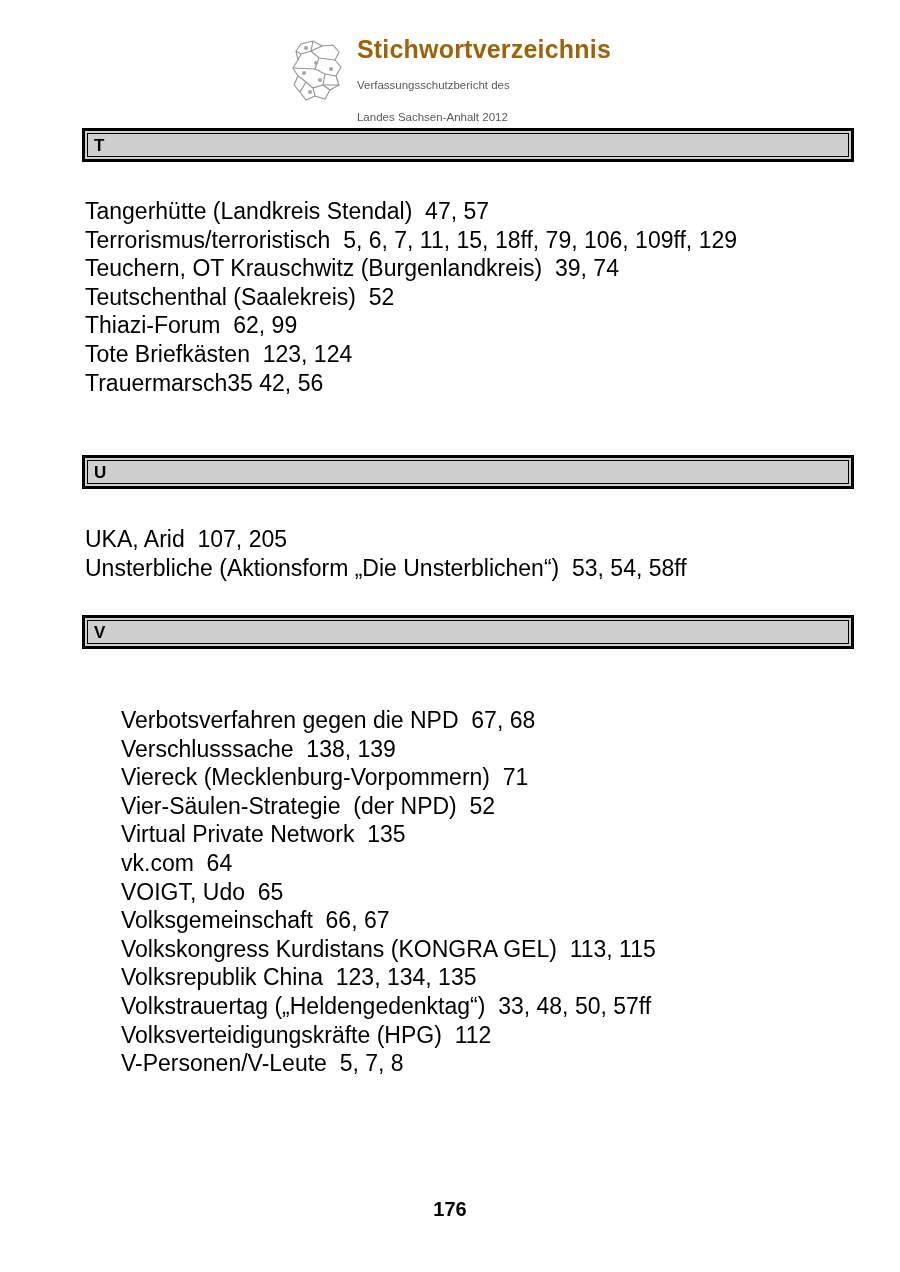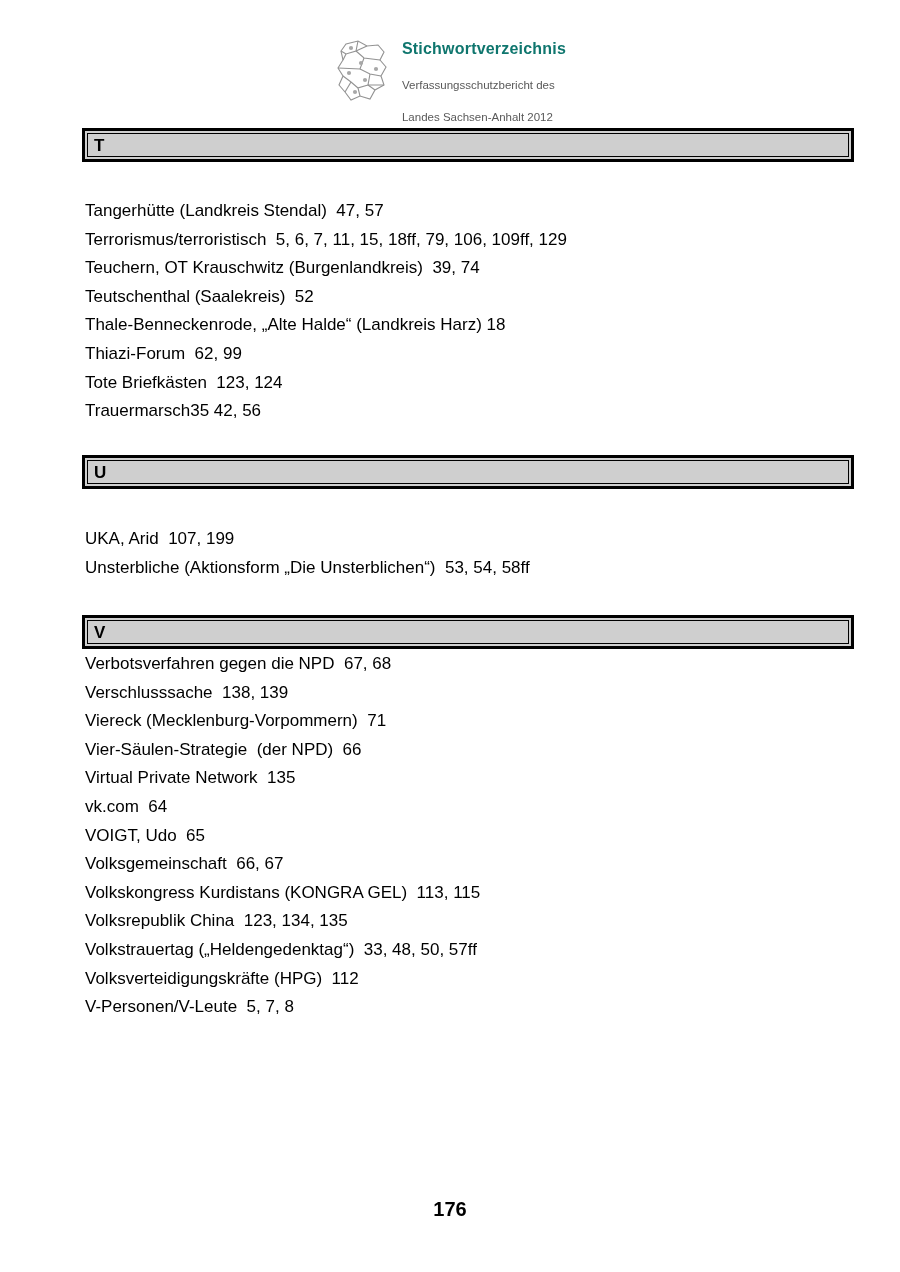--- a/index.html
+++ b/index.html
@@ -35,23 +35,23 @@
     width: 58px;
     height: 66px;
     flex: 0 0 auto;
     opacity: 0.75;
     margin-top: 2px;
   }
   .header-text {
     padding-top: 2px;
   }
   .header-title {
-    font-size: 16px;
+    font-size: 25px;
     font-weight: bold;
-    color: #0f766e;
+    color: #a16207;
     line-height: 22px;
     letter-spacing: 0.2px;
   }
   .header-sub1, .header-sub2 {
     font-size: 11.5px;
     color: #595959;
     line-height: 14px;
     margin-top: 18px;
   }
 
@@ -82,21 +82,21 @@
     padding-left: 6px;
   }
 
   
   .entries {
     position: absolute;
     left: 85px;
     width: 780px;
   }
   .entry {
-    font-size: 17px;
+    font-size: 23px;
     line-height: 28.6px;
     white-space: pre;
   }
 
   
   .page-number {
     position: absolute;
     left: 0;
     top: 1198px;
     width: 900px;
@@ -104,21 +104,21 @@
     font-size: 20px;
     font-weight: bold;
   }
 
   
   #bar-t   { top: 128px; }
   #list-t  { top: 197px; }
   #bar-u   { top: 455px; }
   #list-u  { top: 525px; }
   #bar-v   { top: 615px; }
-  #list-v  { top: 650px; }
+  #list-v  { top: 706px; margin-left: 36px; }
 </style>
 </head>
 <body>
 
 <div class="page-header">
   <div class="header-inner">
     <div class="crest">
       <svg viewBox="0 0 58 66" width="58" height="66" aria-hidden="true">
         <g fill="none" stroke="#6e6e6e" stroke-width="1.1">
           <path d="M12 6 L24 3 L33 8 L44 7 L50 14 L46 22 L52 29 L47 38 L50 47 L41 52 L36 61 L26 58 L17 62 L11 54 L5 47 L9 38 L4 30 L9 22 L7 13 Z"></path>
@@ -155,46 +155,45 @@
 <div class="letter-bar" id="bar-t">
   <div class="inner">
     <span class="letter">T</span>
   </div>
 </div>
 <div class="entries" id="list-t">
   <div class="entry">Tangerhütte (Landkreis Stendal)  47, 57</div>
   <div class="entry">Terrorismus/terroristisch  5, 6, 7, 11, 15, 18ff, 79, 106, 109ff, 129</div>
   <div class="entry">Teuchern, OT Krauschwitz (Burgenlandkreis)  39, 74</div>
   <div class="entry">Teutschenthal (Saalekreis)  52</div>
-  <div class="entry">Thale-Benneckenrode, „Alte Halde“ (Landkreis Harz) 18</div>
   <div class="entry">Thiazi-Forum  62, 99</div>
   <div class="entry">Tote Briefkästen  123, 124</div>
   <div class="entry">Trauermarsch35 42, 56</div>
 </div>
 
 <div class="letter-bar" id="bar-u">
   <div class="inner">
     <span class="letter">U</span>
   </div>
 </div>
 <div class="entries" id="list-u">
-  <div class="entry">UKA, Arid  107, 199</div>
+  <div class="entry">UKA, Arid  107, 205</div>
   <div class="entry">Unsterbliche (Aktionsform „Die Unsterblichen“)  53, 54, 58ff</div>
 </div>
 
 <div class="letter-bar" id="bar-v">
   <div class="inner">
     <span class="letter">V</span>
   </div>
 </div>
 <div class="entries" id="list-v">
   <div class="entry">Verbotsverfahren gegen die NPD  67, 68</div>
   <div class="entry">Verschlusssache  138, 139</div>
   <div class="entry">Viereck (Mecklenburg-Vorpommern)  71</div>
-  <div class="entry">Vier-Säulen-Strategie  (der NPD)  66</div>
+  <div class="entry">Vier-Säulen-Strategie  (der NPD)  52</div>
   <div class="entry">Virtual Private Network  135</div>
   <div class="entry">vk.com  64</div>
   <div class="entry">VOIGT, Udo  65</div>
   <div class="entry">Volksgemeinschaft  66, 67</div>
   <div class="entry">Volkskongress Kurdistans (KONGRA GEL)  113, 115</div>
   <div class="entry">Volksrepublik China  123, 134, 135</div>
   <div class="entry">Volkstrauertag („Heldengedenktag“)  33, 48, 50, 57ff</div>
   <div class="entry">Volksverteidigungskräfte (HPG)  112</div>
   <div class="entry">V-Personen/V-Leute  5, 7, 8</div>
 </div>

